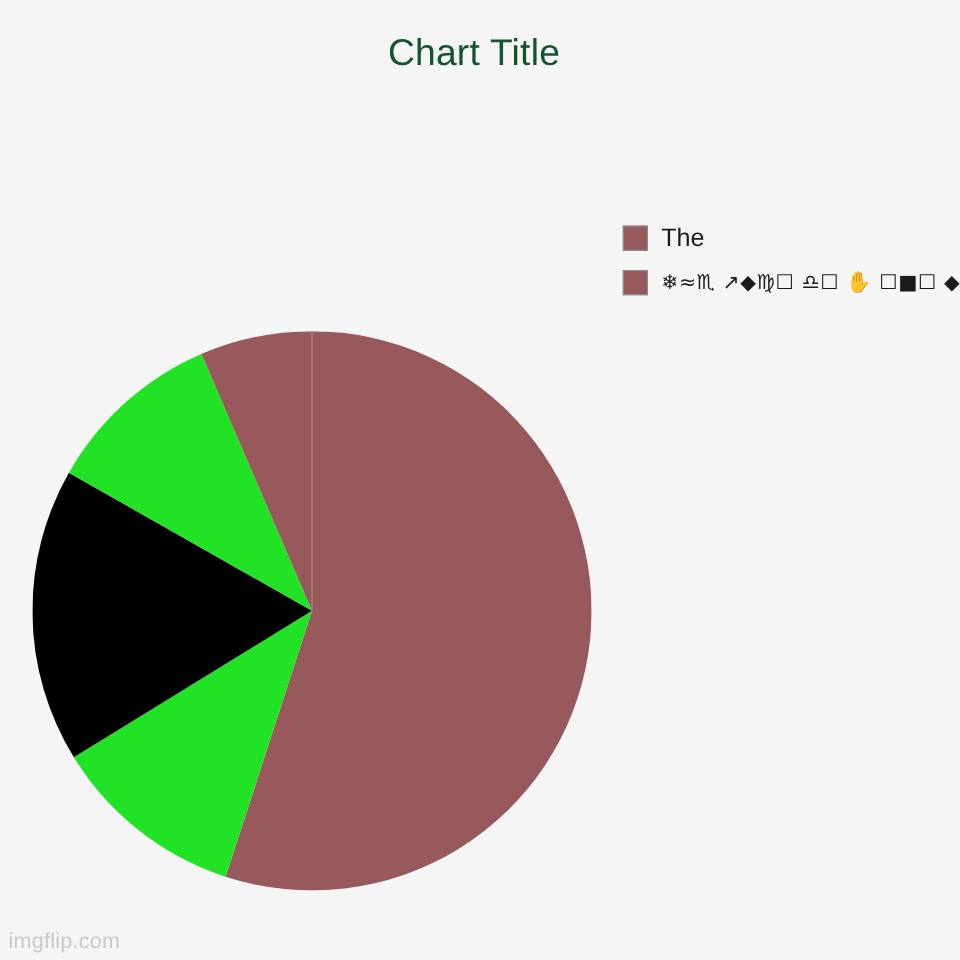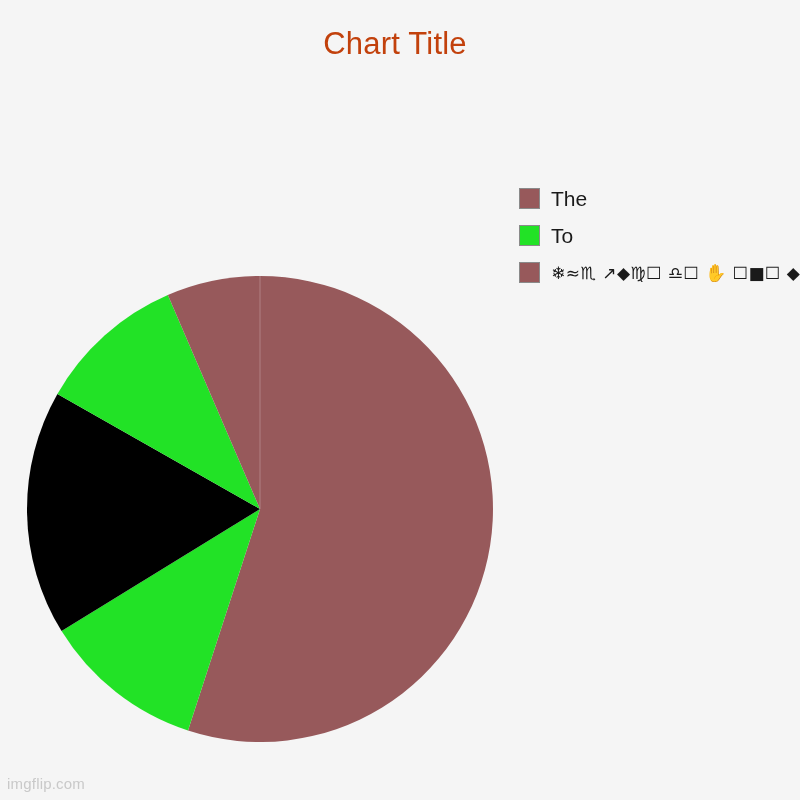--- a/index.html
+++ b/index.html
@@ -22,21 +22,21 @@
   }
 
   #chart-title {
     position: absolute;
     top: 24px;
     left: 0;
     width: 790px;
     text-align: center;
     font-size: 31px;
     font-weight: 400;
-    color: #c2410c;
+    color: #14532d;
     letter-spacing: 0.2px;
     line-height: 40px;
     white-space: nowrap;
   }
 
   #pie-wrap {
     position: absolute;
     left: 27px;
     top: 276px;
     width: 466px;
@@ -77,21 +77,21 @@
   .legend-label.symbols {
     font-size: 17px;
     letter-spacing: 0.5px;
     font-family: "DejaVu Sans", sans-serif;
   }
 
   #watermark {
     position: absolute;
     left: 7px;
     bottom: 8px;
-    font-size: 15px;
+    font-size: 18px;
     color: #c9c9c9;
     line-height: 16px;
     letter-spacing: 0.2px;
     text-align: center;
   }
 </style>
 </head>
 <body>
 
 <div id="chart-root">
@@ -110,24 +110,20 @@
         </g>
     </svg>
   </div>
 
   <div id="legend">
     <div class="legend-row">
       <span class="legend-swatch" style="background: rgb(151, 89, 91);"></span>
       <span class="legend-label">The</span>
     </div>
     <div class="legend-row">
-      <span class="legend-swatch" style="background: rgb(34, 226, 38);"></span>
-      <span class="legend-label">To</span>
-    </div>
-    <div class="legend-row">
       <span class="legend-swatch" style="background: rgb(151, 89, 91);"></span>
       <span class="legend-label symbols">❄≈♏ ↗◆♍☐ ♎☐ ✋ ☐■☐ ◆</span>
     </div>
   </div>
 
   <div id="watermark">imgflip.com</div>
 
 </div>
 
 </body></html>

